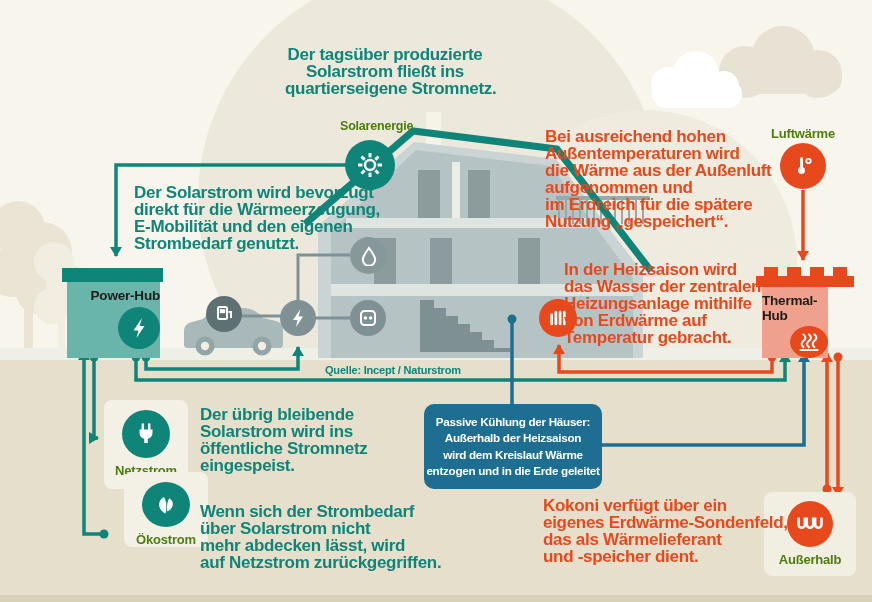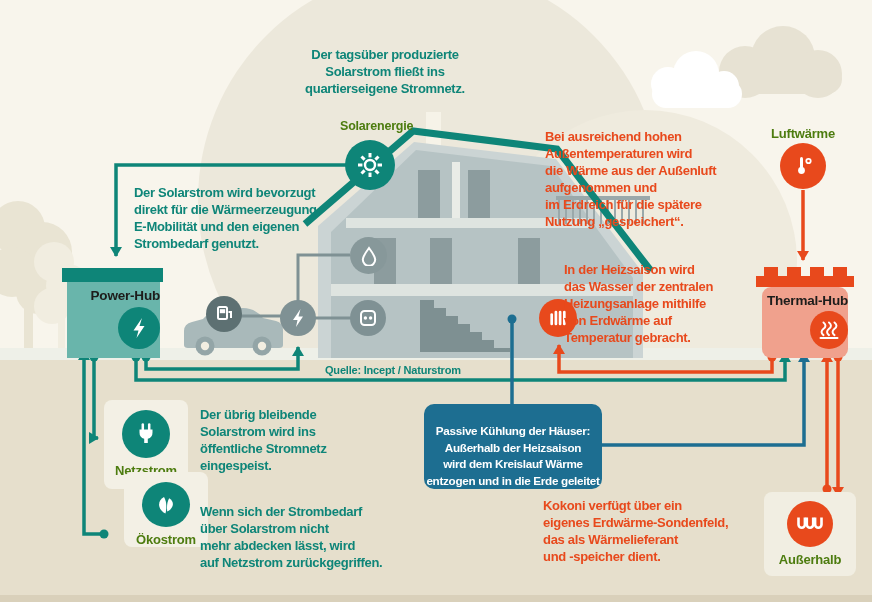--- a/index.html
+++ b/index.html
@@ -5,42 +5,42 @@
   html,body{margin:0;padding:0;background:#888;}
   .stage{position:relative;width:872px;height:602px;overflow:hidden;background:#f8f5ec;
          font-family:"Liberation Sans",sans-serif;font-weight:bold;}
   .abs{position:absolute;}
   svg{display:block;}
   
   .road{left:0;top:348px;width:872px;height:12px;background:#eef0e8;}
   .ground{left:0;top:360px;width:872px;height:242px;background:#e6dfcc;}
   .ground-edge{left:0;top:595px;width:872px;height:7px;background:#d9d0ba;}
   
-  .note{white-space:pre;line-height:17px;font-size:13px;letter-spacing:-0.3px;}
+  .note{white-space:pre;line-height:17px;font-size:17px;letter-spacing:-0.3px;}
   .teal-t{color:#0e8578;}
   .orange-t{color:#e8491c;}
   .center{text-align:center;}
   .right{text-align:left;}
   .label{font-size:13px;color:#4d7c0f;letter-spacing:-0.2px;}
   
   .hub-body{display:flex;flex-direction:column;align-items:flex-end;}
   .powerhub-bar{left:62px;top:268px;width:101px;height:14px;background:#0e8578;}
   .powerhub{left:67px;top:282px;width:93px;height:76px;background:#69b5ab;}
   .thermalbar{left:756px;top:276px;width:98px;height:11px;background:#e8491c;}
   .tooth{position:absolute;top:267px;width:14px;height:10px;background:#e8491c;}
-  .thermalhub{left:762px;top:287px;width:86px;height:71px;background:#f0a18d;border-radius:9px;}
+  .thermalhub{left:762px;top:287px;width:66px;height:71px;background:#f0a18d;}
   .hub-label{font-size:13.5px;color:#1d1d1b;margin-top:6px;letter-spacing:-0.2px;}
   
   .icon-circle{border-radius:50%;display:flex;align-items:center;justify-content:center;}
   
   .card{background:#f3f0e5;border-radius:8px;display:flex;flex-direction:column;align-items:center;}
   .card .label{margin-top:5px;}
   
   .bluebox{left:424px;top:404px;width:178px;height:85px;background:#1d6e91;border-radius:10px;
-           display:flex;align-items:flex-end;justify-content:center;}
+           display:flex;align-items:center;justify-content:center;}
   .bluebox .note{color:#fff;font-size:11.7px;line-height:16.5px;text-align:center;}
   .quelle{font-size:11px;letter-spacing:-0.2px;}
 </style>
 </head>
 <body>
 
 <div class="stage">
 
   <svg class="abs" style="left:0;top:0" width="872" height="602" viewBox="0 0 872 602">
     <circle cx="430" cy="200" r="232" fill="#ece8db"></circle>

